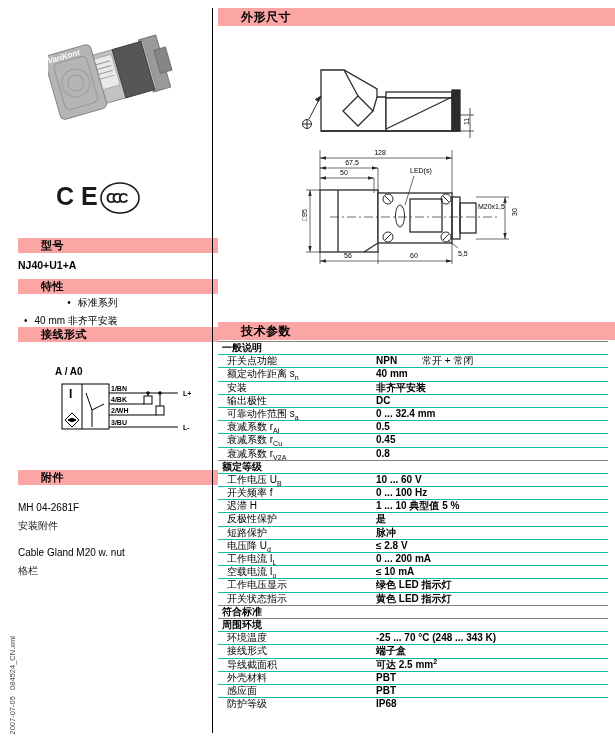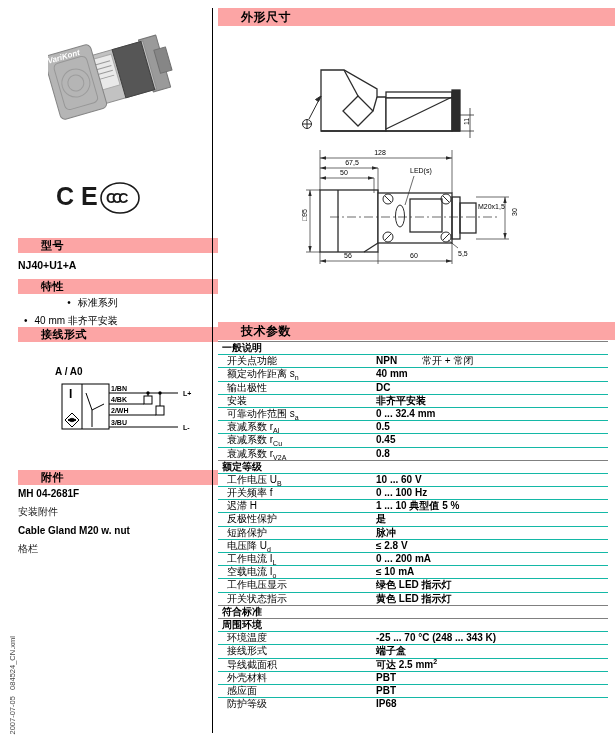--- a/index.html
+++ b/index.html
@@ -25,21 +25,21 @@
   #model-value{left:18px;top:259px;font-size:10.5px;font-weight:bold;}
   #bar-features{left:18px;top:279px;width:177px;}
   #features-list{left:18px;top:296px;margin:0;padding:0;list-style:none;font-size:10px;text-align:right;}
   #features-list li{margin:0 0 4px 0;}
   #features-list li::before{content:"\2022";margin:0 7px 0 6px;}
   #bar-connection{left:18px;top:327px;width:177px;}
   #wiring-label{left:55px;top:366px;font-size:10px;font-weight:bold;}
   #wiring-svg{left:52px;top:380px;}
   #bar-accessories{left:18px;top:470px;width:177px;}
   #accessories{left:18px;top:488px;font-size:10px;width:180px;}
-  .acc-name{font-weight:bold;margin-bottom:6px;}
+  .acc-name{font-weight:normal;margin-bottom:6px;margin-top:14px;}
   .acc-desc{color:#222;margin-bottom:6px;}
   
   #column-divider{left:212px;top:8px;width:1px;height:725px;background:#000;}
   #bar-dimensions{left:218px;top:8px;width:390px;}
   #dims-svg{left:218px;top:30px;}
   #bar-specs{left:218px;top:322px;width:390px;}
   #specs-table{position:absolute;left:218px;top:341px;width:390px;font-size:10px;}
   .spec-subheader{
     font-weight:bold;height:12.2px;line-height:12.2px;
     border-top:1px solid #808080;padding-left:4px;
@@ -268,28 +268,28 @@
     <div class="spec-row">
       <span class="spec-label">开关点功能</span>
       <span class="spec-value">NPN</span>
       <span class="spec-value2">常开 + 常闭</span>
     </div>
     <div class="spec-row">
       <span class="spec-label">额定动作距离 s<sub>n</sub></span>
       <span class="spec-value">40 mm</span>
     </div>
     <div class="spec-row">
+      <span class="spec-label">安装</span>
+      <span class="spec-value">非齐平安装</span>
+    </div>
+    <div class="spec-row">
       <span class="spec-label">输出极性</span>
       <span class="spec-value">DC</span>
     </div>
     <div class="spec-row">
-      <span class="spec-label">安装</span>
-      <span class="spec-value">非齐平安装</span>
-    </div>
-    <div class="spec-row">
       <span class="spec-label">可靠动作范围 s<sub>a</sub></span>
       <span class="spec-value">0 ... 32.4 mm</span>
     </div>
     <div class="spec-row">
       <span class="spec-label">衰减系数 r<sub>Al</sub></span>
       <span class="spec-value">0.5</span>
     </div>
     <div class="spec-row">
       <span class="spec-label">衰减系数 r<sub>Cu</sub></span>
       <span class="spec-value">0.45</span>

